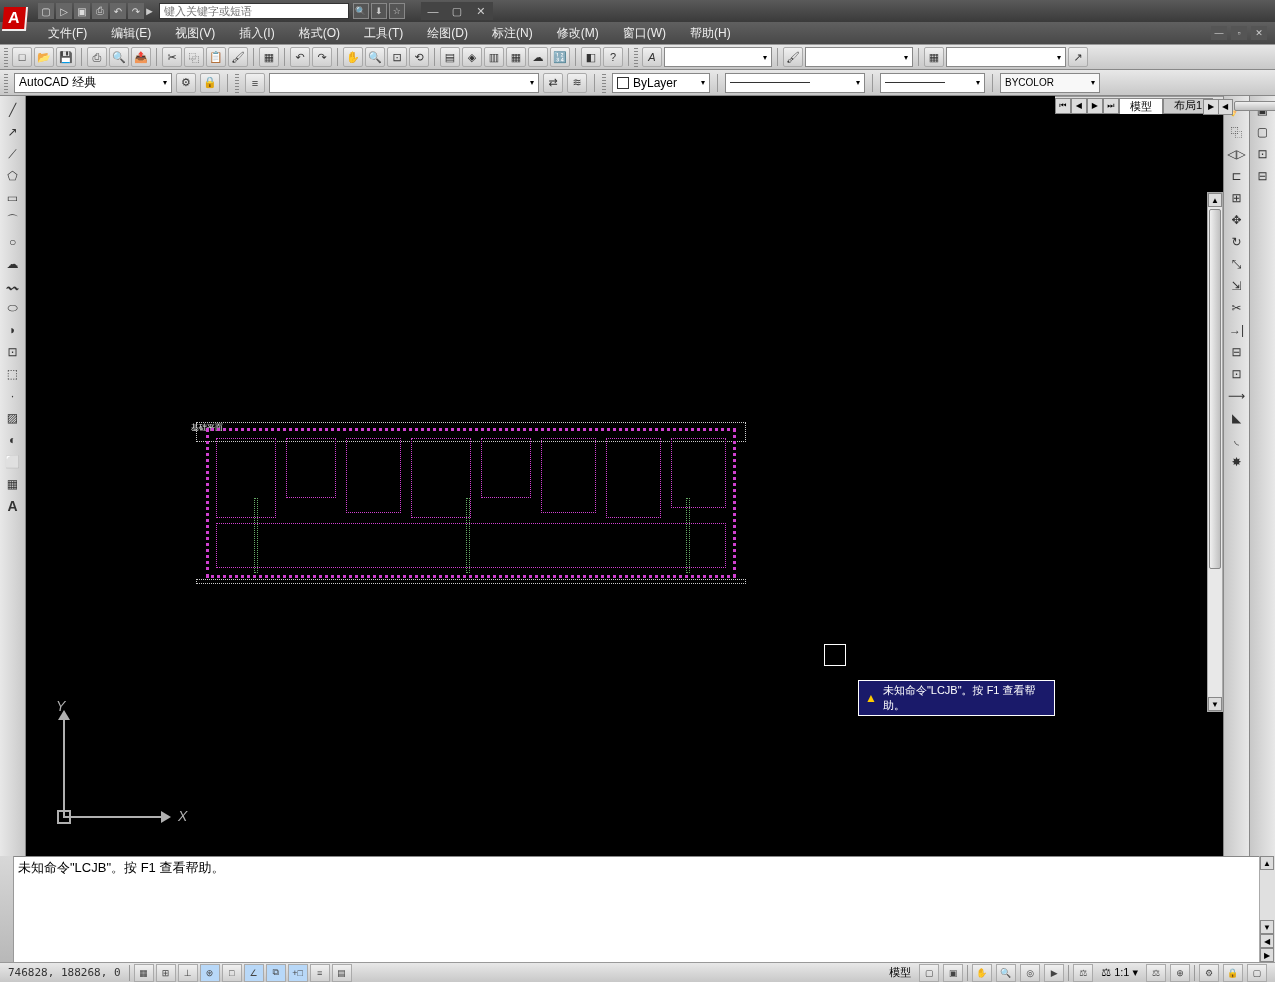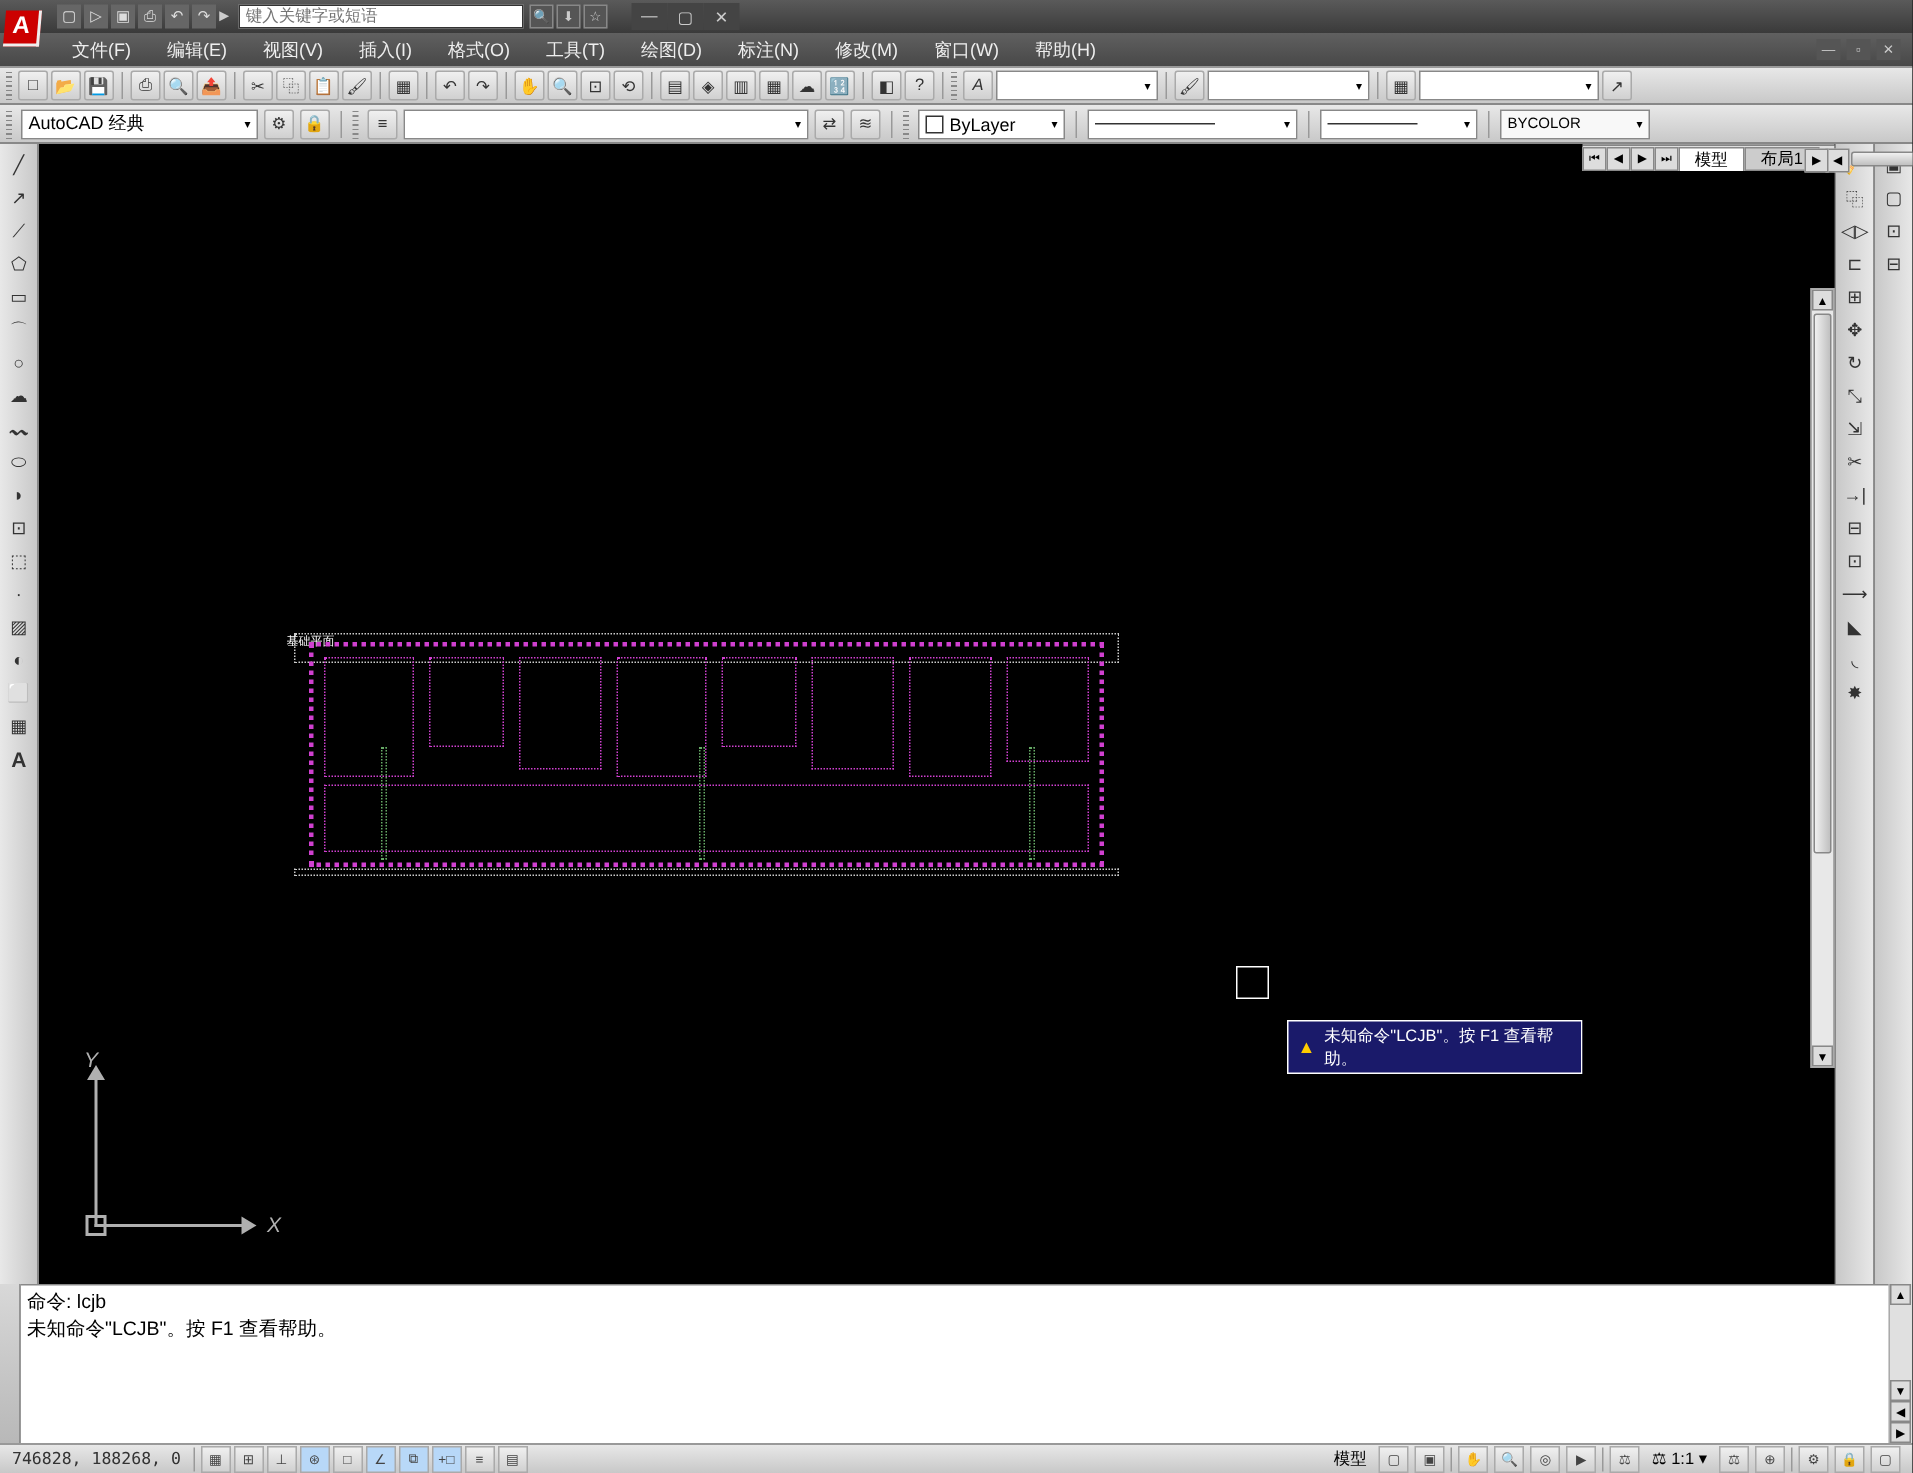--- a/index.html
+++ b/index.html
@@ -361,21 +361,20 @@
     <div class="lt-btn">▣</div>
     <div class="lt-btn">▢</div>
     <div class="lt-btn">⊡</div>
     <div class="lt-btn">⊟</div>
   </div>
 </div>
 
 <div class="cmdline-area">
   <div class="cmd-grip"></div>
   <div class="cmd-text">
-    <div class="cmd-line">命令: lcjb</div>
     <div class="cmd-line">未知命令"LCJB"。按 F1 查看帮助。</div>
   </div>
   <div class="cmd-vscroll">
     <div class="vscroll-btn">▲</div>
     <div style="flex:1;"></div>
     <div class="vscroll-btn">▼</div>
     <div class="vscroll-btn">◀</div>
     <div class="vscroll-btn">▶</div>
   </div>
 </div>

